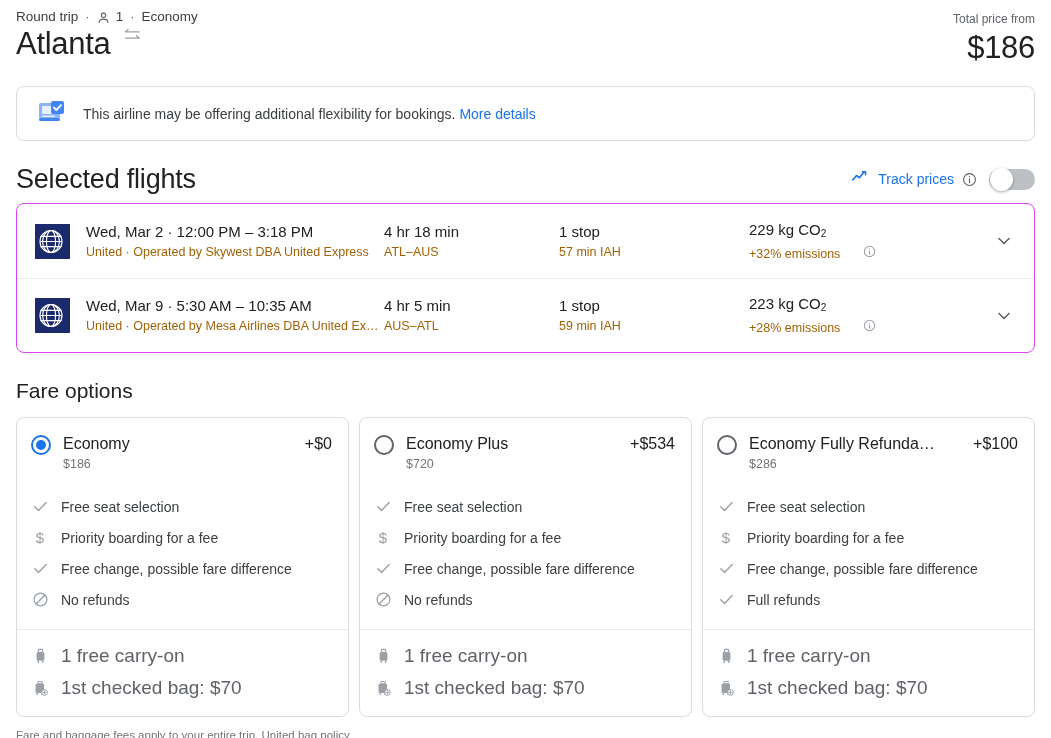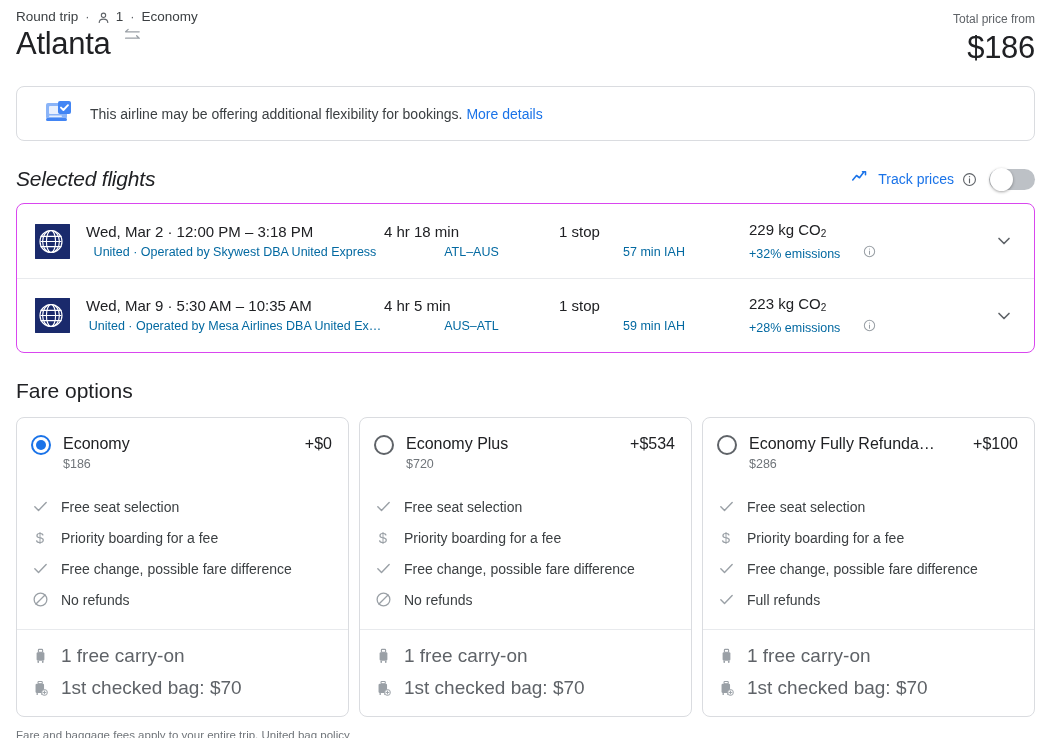--- a/index.html
+++ b/index.html
@@ -23,28 +23,28 @@
   .city { font-size: 31px; font-weight: 400; letter-spacing: -.3px; color: #202124; line-height: 40px; }
   .swap-icon { width: 20px; height: 16px; position: relative; top: 3px; }
   .price-block { position: absolute; right: 16px; top: 10px; text-align: right; }
   .price-label { font-size: 12px; color: #5f6368; line-height: 18px; }
   .price-value { font-size: 31px; font-weight: 400; color: #202124; line-height: 40px; letter-spacing: -.3px; }
 
   
   .notice {
     margin-top: 22px; height: 55px;
     border: 1px solid #dadce0; border-radius: 8px;
-    display: flex; align-items: center; padding: 0 27px; gap: 16px;
+    display: flex; align-items: center; padding: 0 20px; gap: 16px;
   }
   .notice-text { font-size: 14px; color: #3c4043; }
   .notice-link { color: #1a73e8; text-decoration: none; cursor: pointer; }
 
   
   .section-head { display: flex; align-items: center; margin-top: 24px; height: 28px; }
-  .section-title { font-size: 21px; font-weight: 400; color: #202124; letter-spacing: -.2px; font-style: italic; }
+  .section-title { font-size: 27px; font-weight: 400; color: #202124; letter-spacing: -.2px; }
   .track { margin-left: auto; display: flex; align-items: center; gap: 8px; }
   .track-label { font-size: 14px; color: #1a73e8; font-weight: 500; }
   .info-icon { width: 15px; height: 15px; }
   .toggle {
     width: 46px; height: 21px; border-radius: 11px;
     background: #bdc1c6; position: relative; cursor: pointer; margin-left: 4px;
   }
   .toggle .knob {
     position: absolute; left: 1px; top: -1px;
     width: 23px; height: 23px; border-radius: 50%;
@@ -60,22 +60,22 @@
   .airline-logo {
     width: 35px; height: 35px; flex: 0 0 35px; background: #1a2a6c;
     border-radius: 1px; margin-right: 16px; overflow: hidden;
   }
   .col-main { width: 298px; flex: 0 0 298px; }
   .col-dur  { width: 175px; flex: 0 0 175px; }
   .col-stop { width: 190px; flex: 0 0 190px; }
   .col-co2  { width: 170px; flex: 0 0 170px; }
   .l1 { font-size: 15px; color: #202124; line-height: 20px; white-space: nowrap;
         overflow: hidden; text-overflow: ellipsis; }
-  .l2 { font-size: 12.5px; color: #0369a1; line-height: 18px; margin-top: 1px;
-        white-space: nowrap; overflow: hidden; text-overflow: ellipsis; text-align: center; }
+  .l2 { font-size: 12.5px; color: #a16207; line-height: 18px; margin-top: 1px;
+        white-space: nowrap; overflow: hidden; text-overflow: ellipsis; }
   .l2.withicon { display: flex; align-items: center; gap: 23px; }
   .sub { font-size: 10px; vertical-align: -2px; }
   .chevron { margin-left: auto; width: 20px; height: 20px; cursor: pointer; }
 
   
   .fare-head { font-size: 21px; font-weight: 400; margin-top: 26px; height: 28px; }
   .fare-grid { display: flex; gap: 10px; margin-top: 10px; }
   .fare-card {
     flex: 1 1 0; border: 1px solid #dadce0; border-radius: 8px;
     display: flex; flex-direction: column; min-width: 0;

